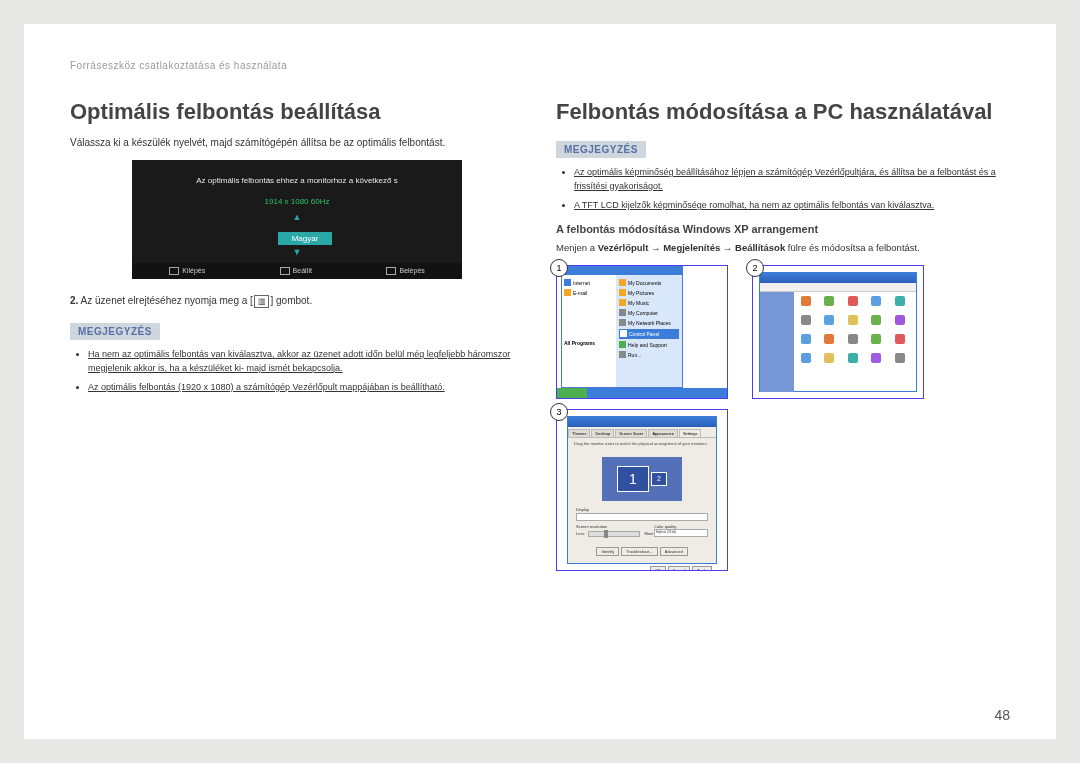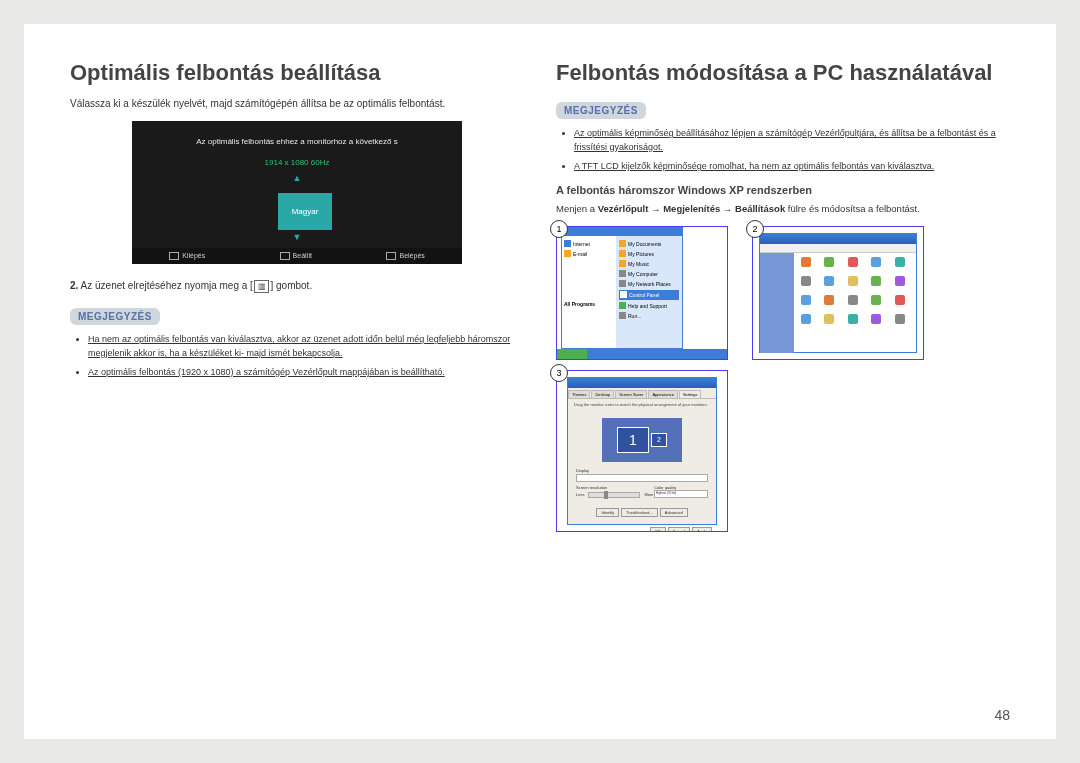--- a/index.html
+++ b/index.html
@@ -63,21 +63,21 @@
     padding: 6px 4px;
   }
   .osd-res {
     color: #2fc46b;
     padding: 6px 0;
   }
   .osd-lang {
     display: inline-block;
     background: #2aa8a8;
     color: #fff;
-    padding: 14px 14px;
+    padding: 2px 14px;
     font-size: 8px;
     margin: 4px 0 2px 16px;
   }
   .osd-arrow {
     color: #2aa8a8;
     font-size: 9px;
     margin-bottom: 6px;
   }
   .osd-footer {
     background: #121212;
@@ -116,21 +116,20 @@
   
   .note-head {
     display: inline-block;
     background: #cfd6dc;
     color: #5670a8;
     font-size: 10px;
     font-weight: bold;
     padding: 3px 8px;
     letter-spacing: 0.5px;
     margin: 6px 0 6px 0;
-    border-radius: 6px;
   }
   ul.note-list {
     margin: 2px 0 0 0;
     padding: 0 0 0 18px;
     font-size: 9px;
     color: #333;
     line-height: 1.5;
     text-decoration: underline;
   }
   ul.note-list li {
@@ -375,20 +374,21 @@
     bottom: 16px;
     right: 46px;
     font-size: 14px;
     color: #555;
   }
 </style>
 </head>
 <body>
 
 <div class="page">
+  <div class="breadcrumb">Forráseszköz csatlakoztatása és használata</div>
 
   <div class="columns">
 
     <div class="col">
       <h1 class="section-title">Optimális felbontás beállítása</h1>
       <p class="body-text">Válassza ki a készülék nyelvét, majd számítógépén állítsa be az optimális felbontást.</p>
 
       
       <div class="osd">
         <div class="osd-line">Az optimális felbontás ehhez a monitorhoz a következő s</div>
@@ -419,21 +419,21 @@
 
     <div class="col">
       <h1 class="section-title">Felbontás módosítása a PC használatával</h1>
 
       <div class="note-head">MEGJEGYZÉS</div>
       <ul class="note-list">
         <li>Az optimális képminőség beállításához lépjen a számítógép Vezérlőpultjára, és állítsa be a felbontást és a frissítési gyakoriságot.</li>
         <li>A TFT LCD kijelzők képminősége romolhat, ha nem az optimális felbontás van kiválasztva.</li>
       </ul>
 
-      <div class="subheading">A felbontás háromszor Windows XP rendszerben</div>
+      <div class="subheading">A felbontás módosítása Windows XP arrangement</div>
       <div class="path-text">
         <span>Menjen a </span><b>Vezérlőpult</b><span> → </span><b>Megjelenítés</b><span> → </span><b>Beállítások</b><span> fülre és módosítsa a felbontást.</span>
       </div>
 
       <div class="shots-row">
 
         <div class="shot-wrap">
           <div class="circ">1</div>
           <div class="shot">
             <div class="s1-menu">

